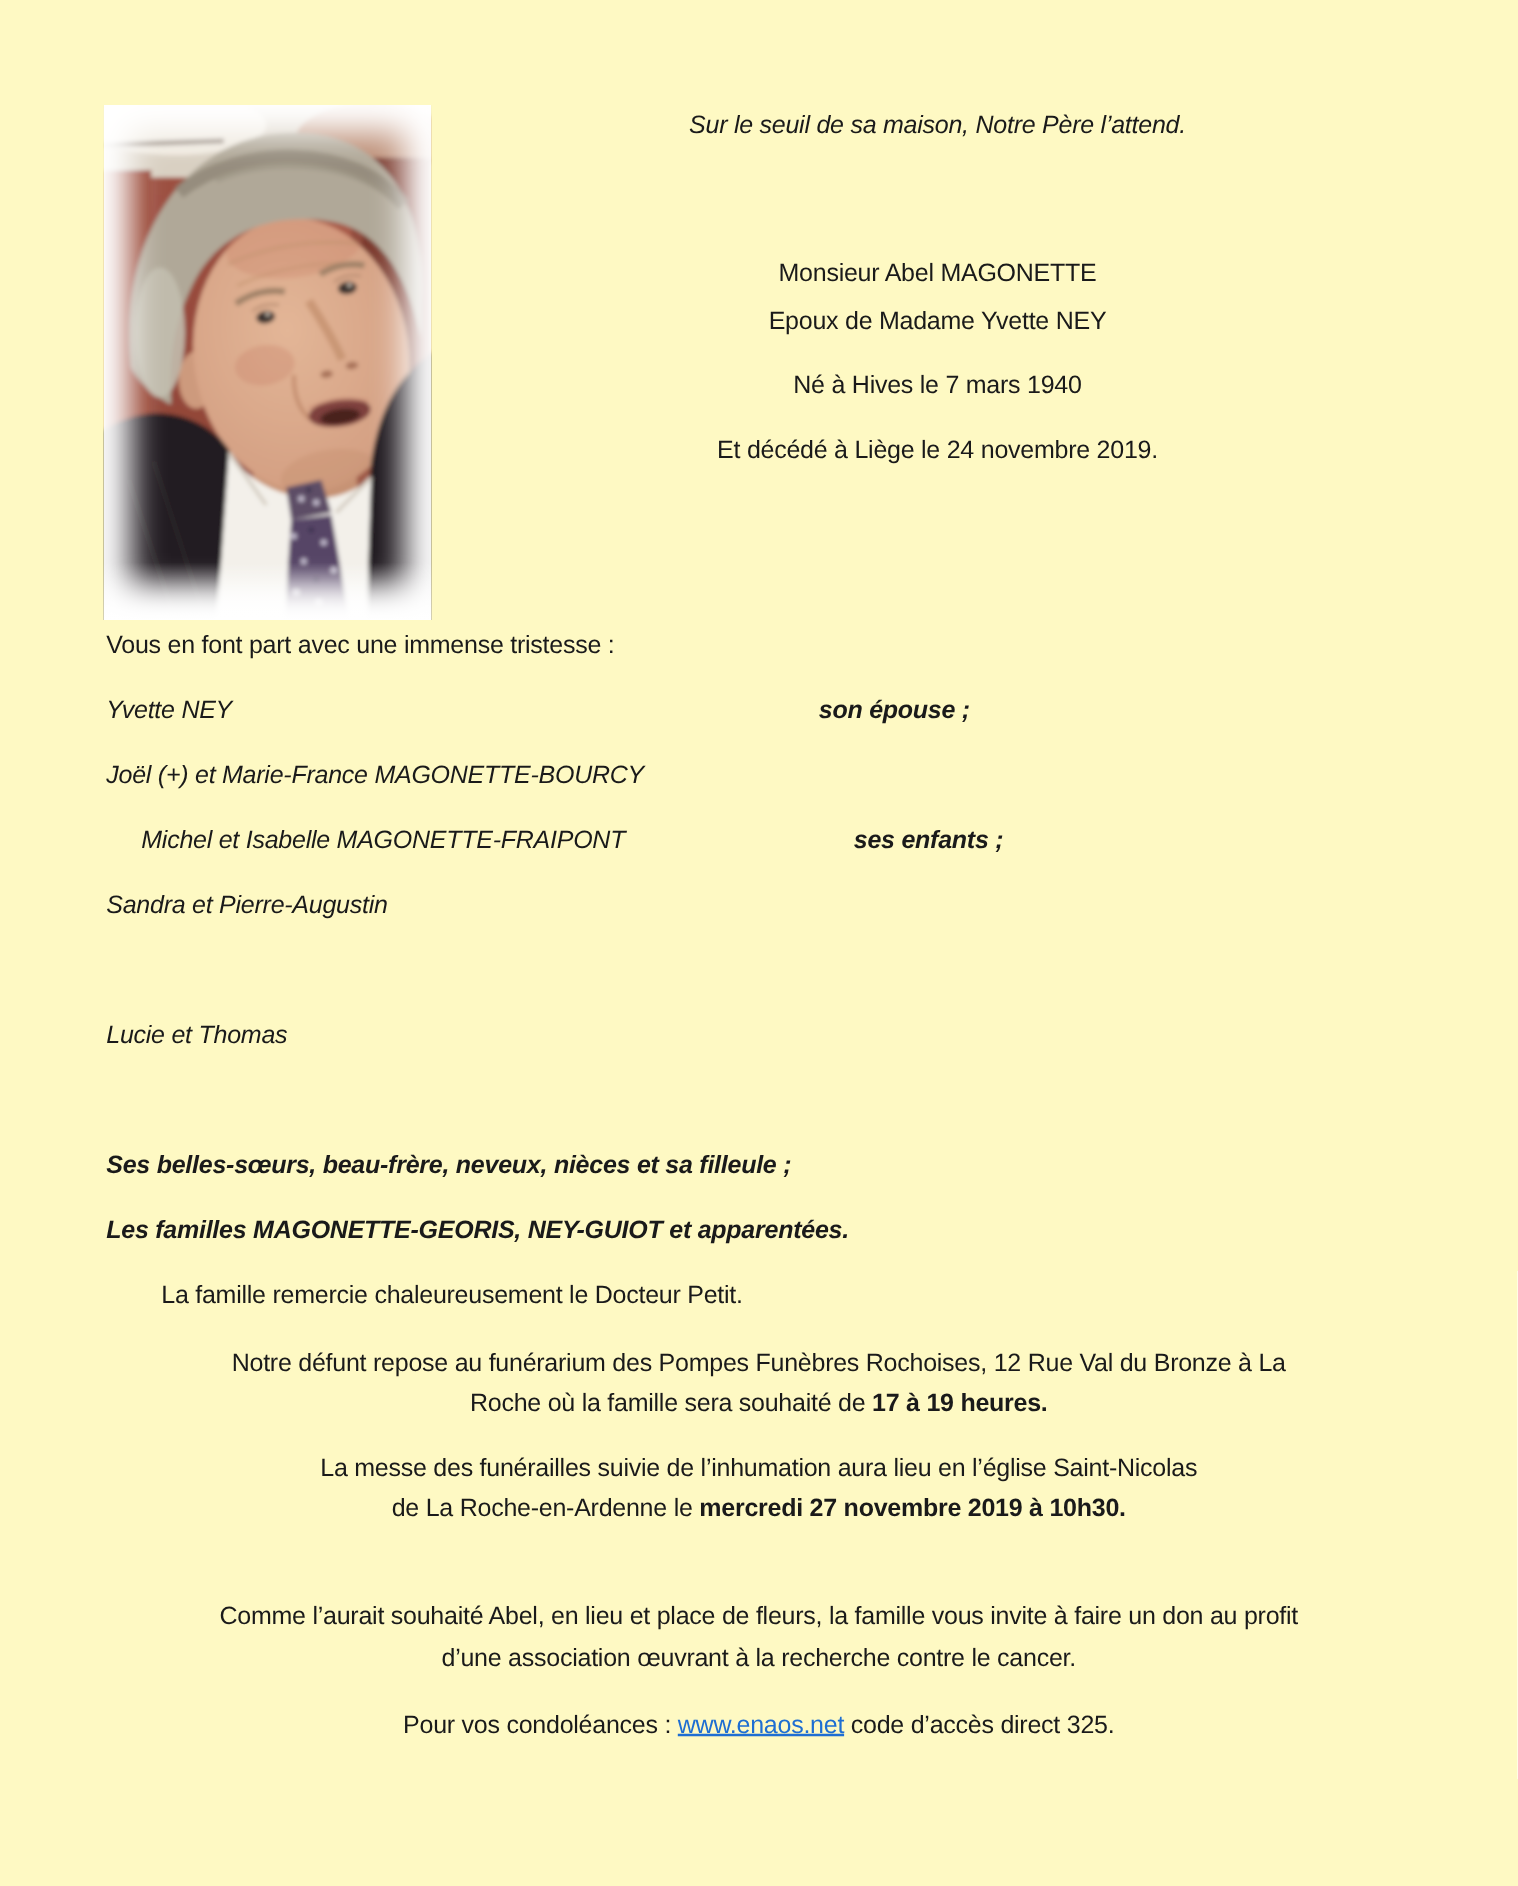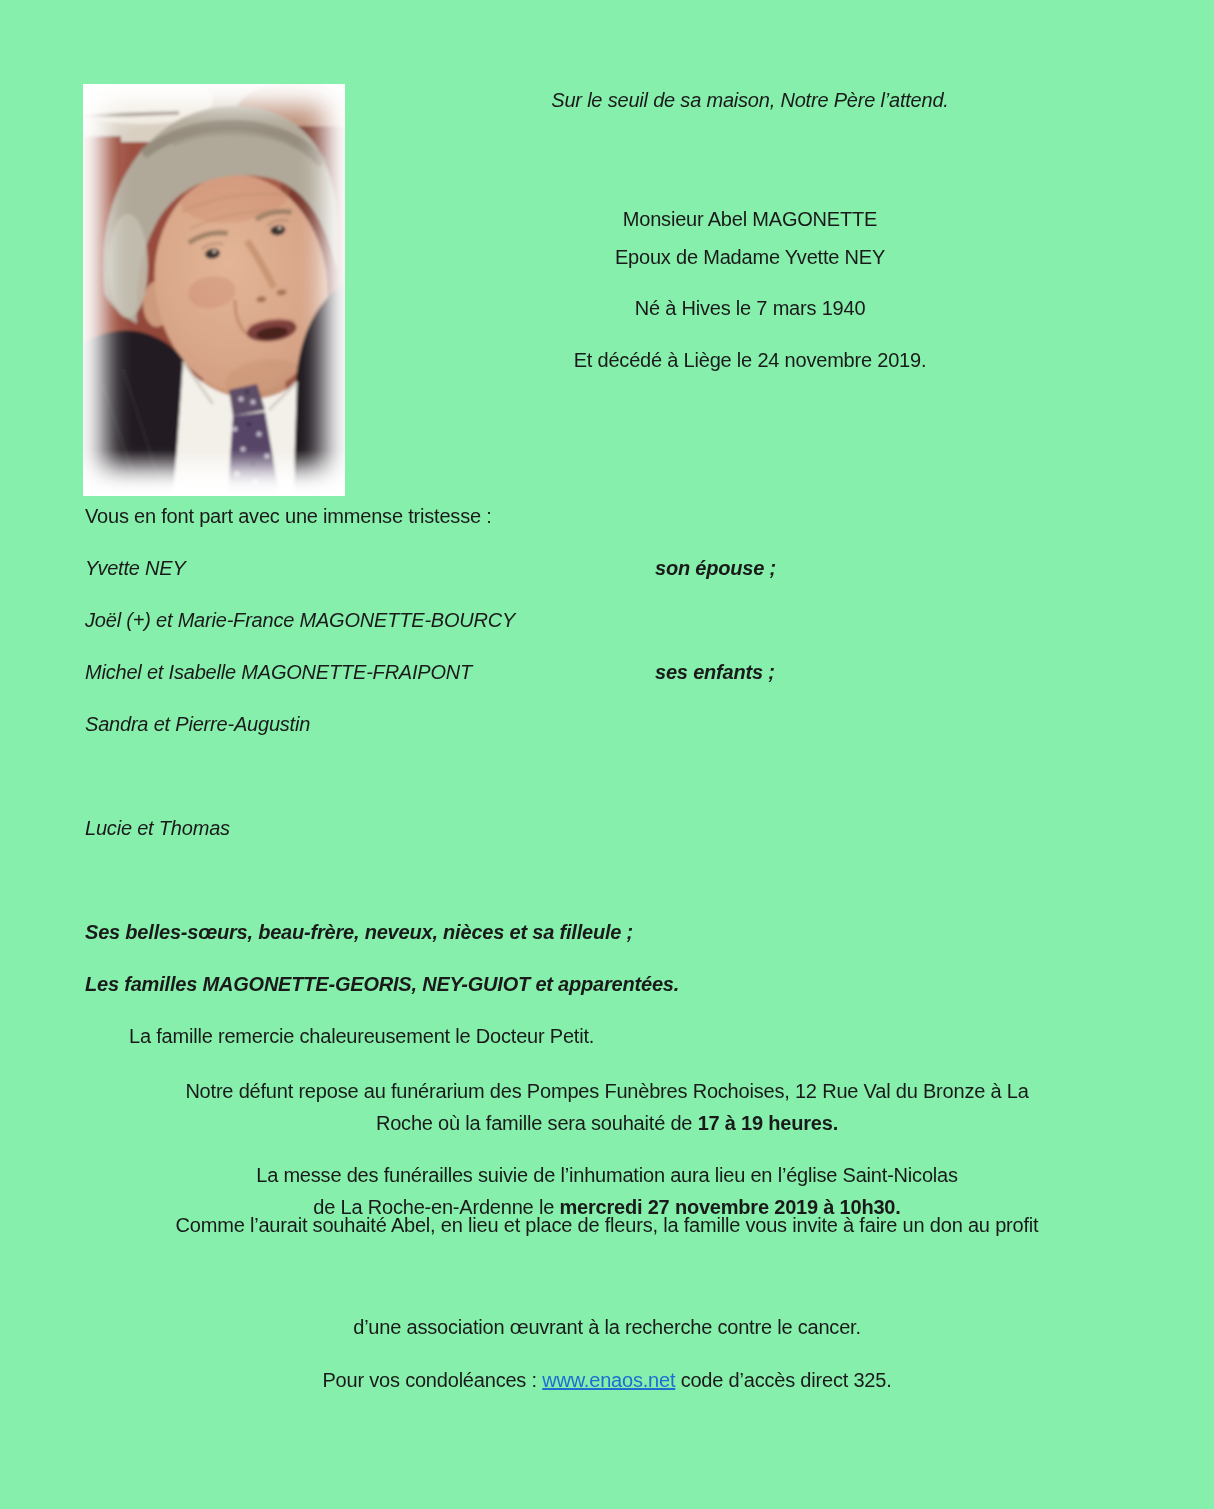--- a/index.html
+++ b/index.html
@@ -1,20 +1,20 @@
 <!DOCTYPE html>
 <html><head>
 <meta charset="utf-8">
 <style>
   html, body { margin: 0; padding: 0; background: #ffffff; }
   .page {
     position: relative;
     width: 1214px;
     height: 1509px;
-    background: #86efac;
+    background: #fef9c3;
     font-family: "Liberation Sans", sans-serif;
     font-size: 20px;
     color: #1a1a1a;
     letter-spacing: -0.2px;
     overflow: hidden;
   }
   
   .photo {
     position: absolute;
     left: 83px; top: 84px;
@@ -52,42 +52,42 @@
     white-space: nowrap;
   }
   .row .name { font-style: italic; }
   .row .rel {
     position: absolute; left: 570px; top: 0;
     font-style: italic; font-weight: bold;
   }
   .intro { top: 503px; }
   .r0 { top: 555px; }
   .r1 { top: 607px; }
-  .r2 { top: 659px; }
+  .r2 { top: 659px; margin-left: 28px; }
   .r3 { top: 711px; }
   .r4 { top: 763px; }
   .r5 { top: 815px; }
   .r6 { top: 867px; }
   .boldline { font-style: italic; font-weight: bold; }
   .b0 { top: 919px; }
   .b1 { top: 971px; }
   .thanks { top: 1023px; margin-left: 44px; }
   
   .cline {
     position: absolute;
     left: 0; width: 1214px;
     text-align: center;
     line-height: 26px;
     white-space: nowrap;
   }
   .p1a { top: 1078px; }
   .p1b { top: 1110px; }
   .p2a { top: 1162px; }
   .p2b { top: 1194px; }
-  .p3a { top: 1212px; }
+  .p3a { top: 1280px; }
   .p3b { top: 1314px; }
   .p4  { top: 1367px; }
   .cline b { font-weight: bold; }
   a.doc-link {
     color: #1e6ed2;
     text-decoration: underline;
     cursor: pointer;
   }
 </style>
 </head>

